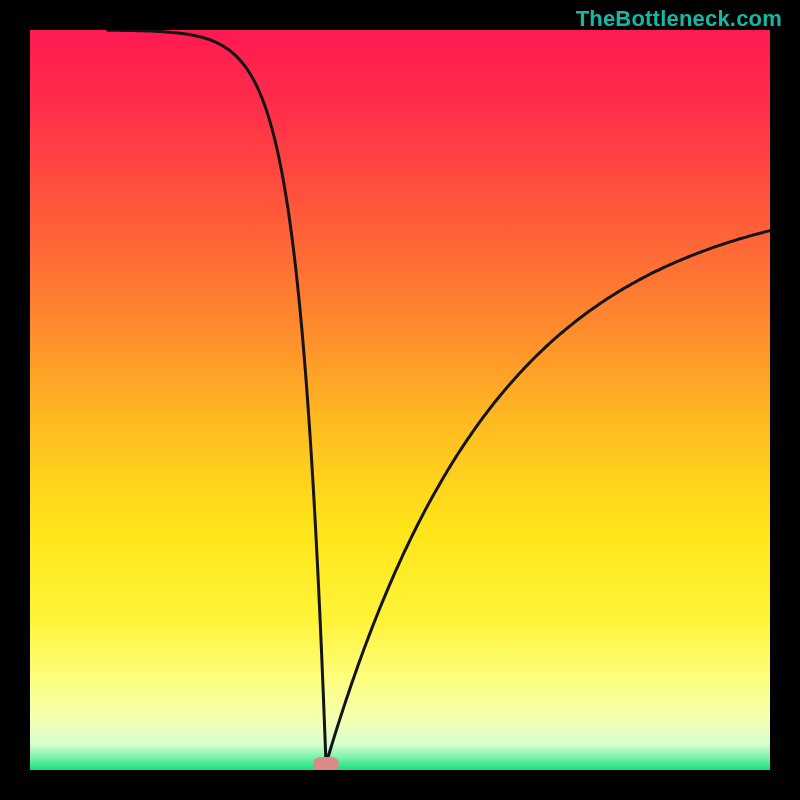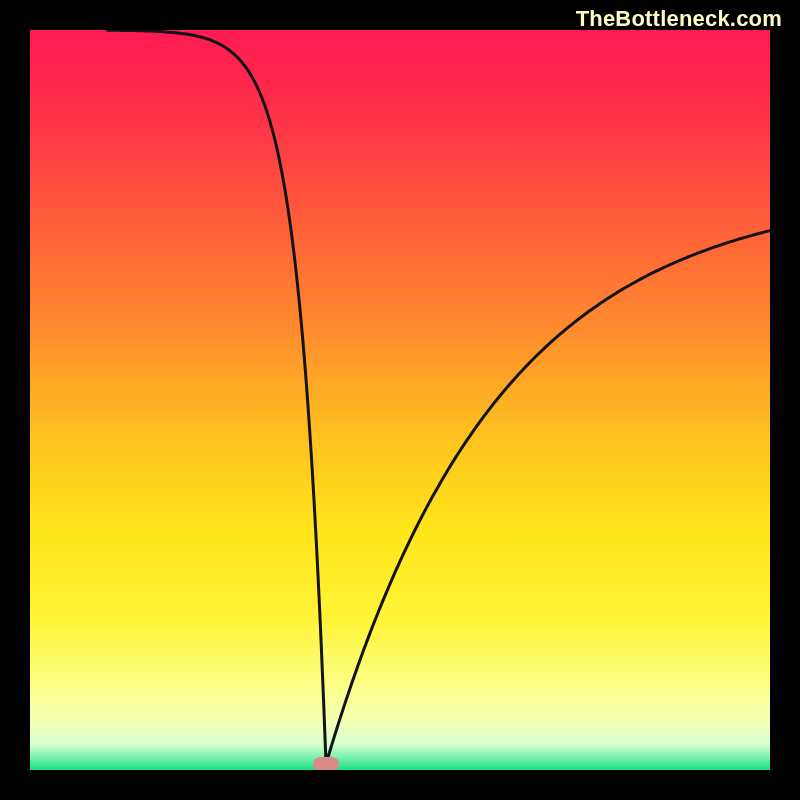--- a/index.html
+++ b/index.html
@@ -21,21 +21,21 @@
     left: 30px;
     top: 30px;
     width: 740px;
     height: 740px;
     overflow: hidden;
   }
   .watermark {
     position: absolute;
     top: 6px;
     right: 18px;
-    color: #fef9c3;
+    color: #14b8a6;
     font-size: 22px;
     font-weight: 600;
     letter-spacing: 0.2px;
   }
   svg { display: block; }
 </style>
 </head>
 <body>
 
 <div class="frame">

